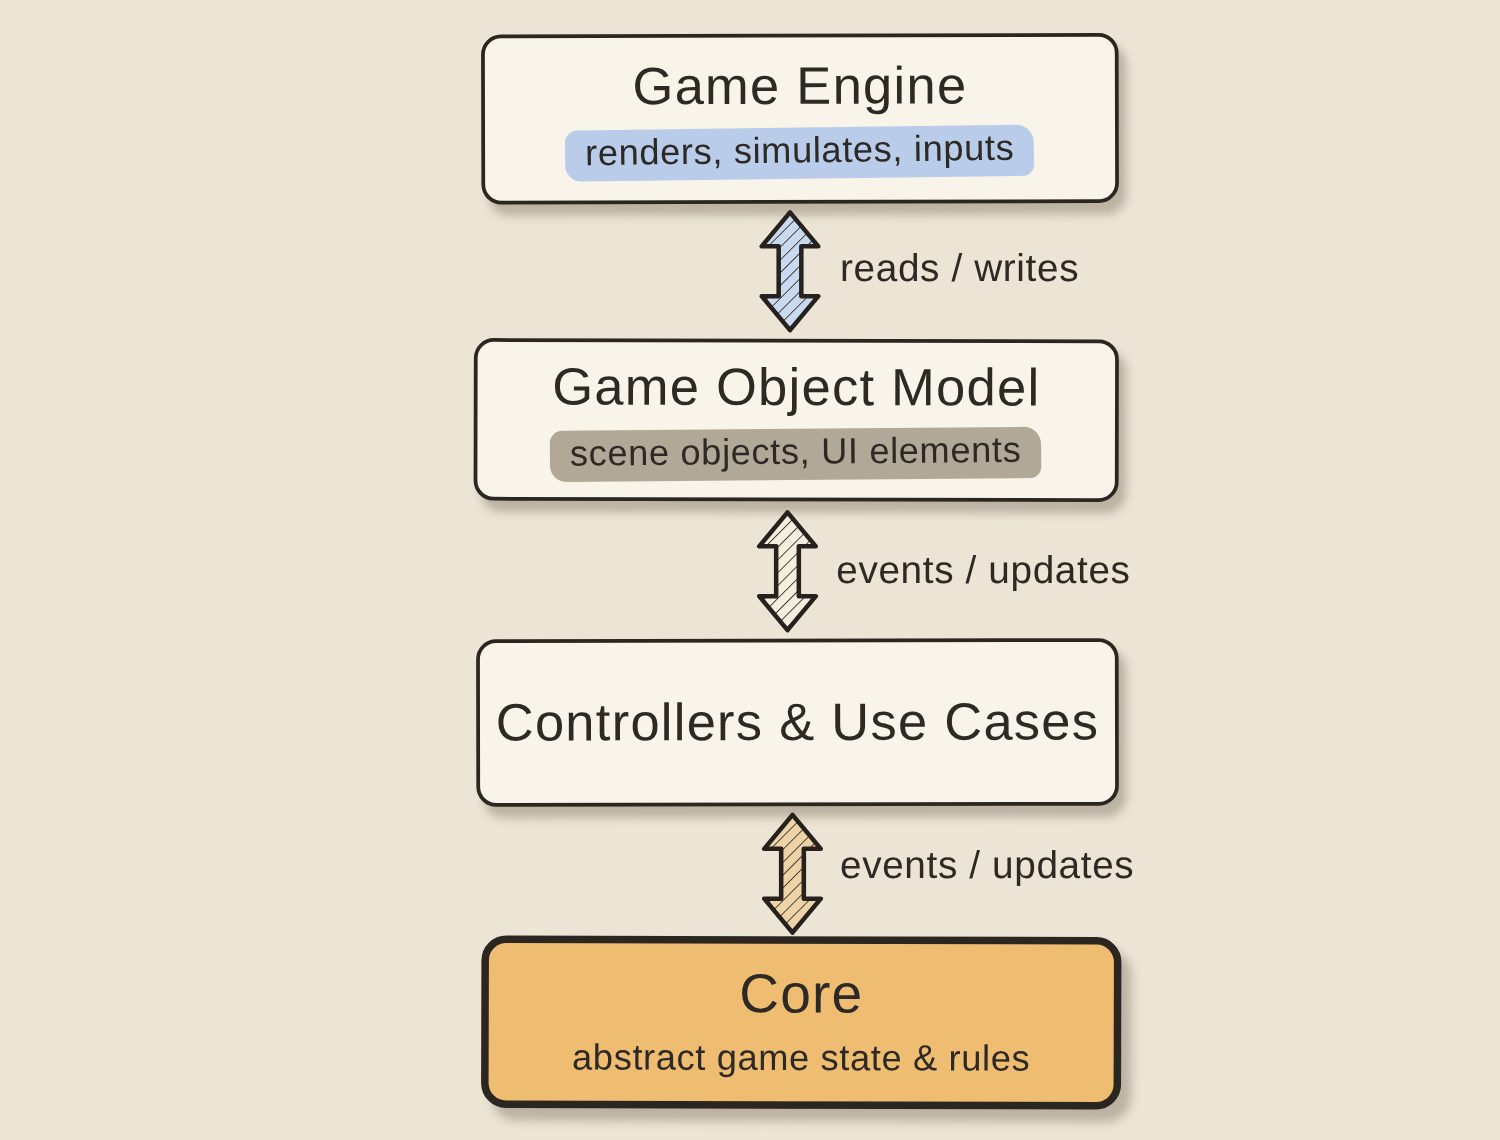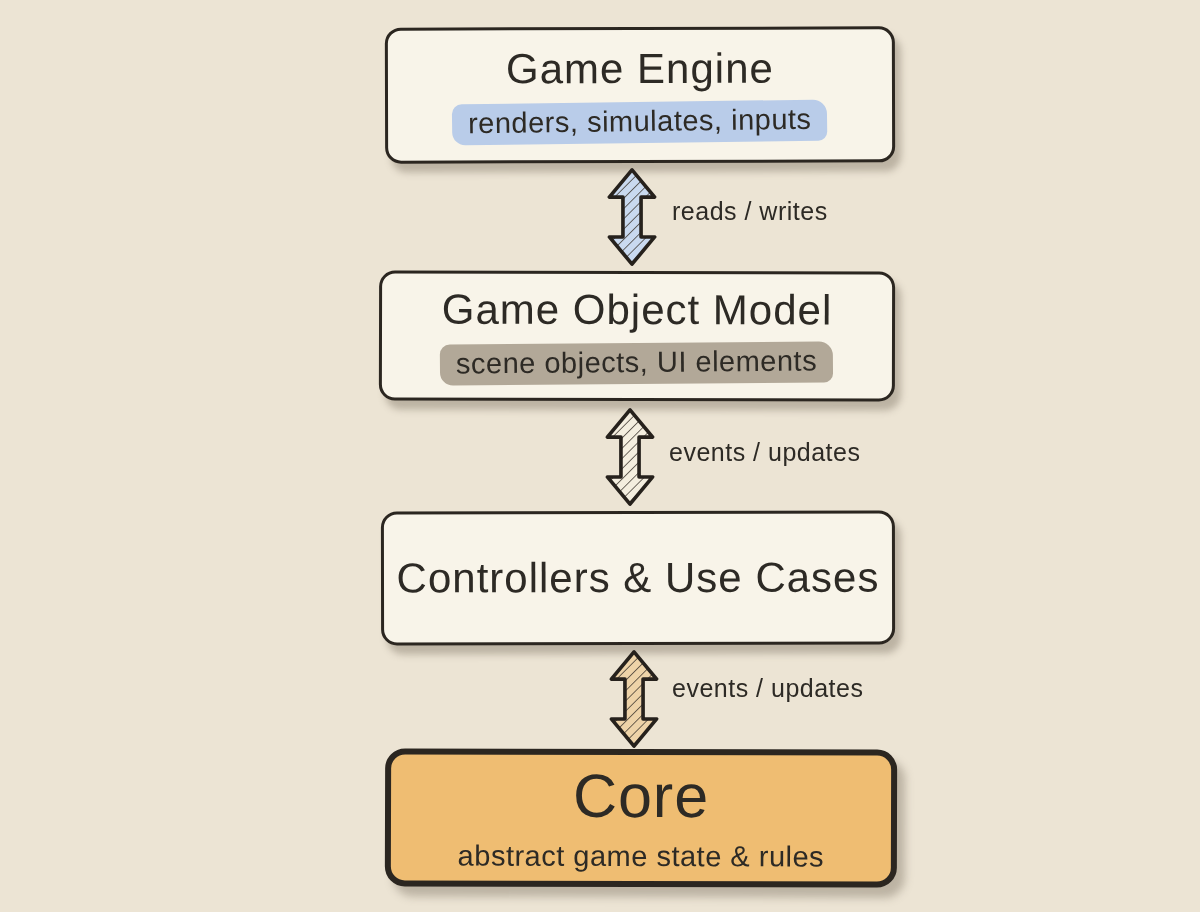--- a/index.html
+++ b/index.html
@@ -50,32 +50,32 @@
   }
   .hl-blue   { background: var(--blue-highlight, #b9cce9); }
   .hl-gray   { background: var(--gray-highlight, #b2a898); }
   .hl-salmon { background: var(--salmon-highlight, #ec9e81); }
   .box-core {
     background: var(--core-fill, #efbd72);
     border-width: 6px;
     border-radius: 20px;
     box-shadow: 8px 10px 8px var(--shadow, rgba(110,100,85,0.4));
   }
-  .box-core .layer-title { font-size: 61px; }
+  .box-core .layer-title { font-size: 44px; }
   .arrow {
     position: absolute;
   }
   .arrow polygon {
     stroke: var(--arrow-outline, #26211c);
     stroke-width: 4;
     stroke-linejoin: round;
   }
   .arrow-label {
     position: absolute;
-    font-size: 25px;
+    font-size: 31px;
     letter-spacing: 0.5px;
     white-space: nowrap;
   }
   .r1 { transform: rotate(-0.15deg); }
   .r2 { transform: rotate(0.12deg); }
   .r3 { transform: rotate(-0.1deg); }
   .r4 { transform: rotate(0.15deg); }
 </style>
 </head>
 <body>

